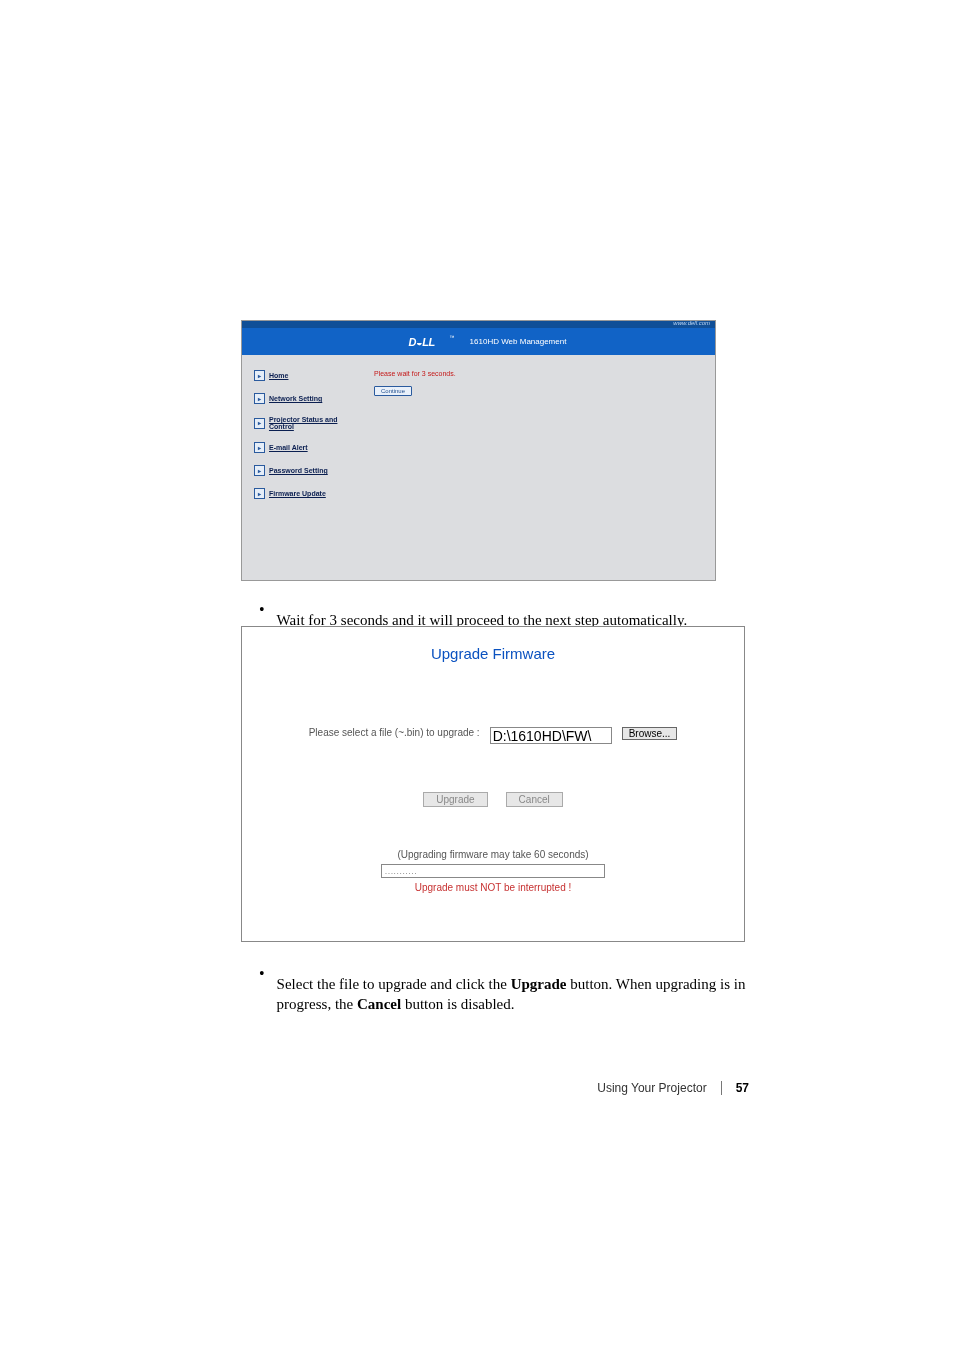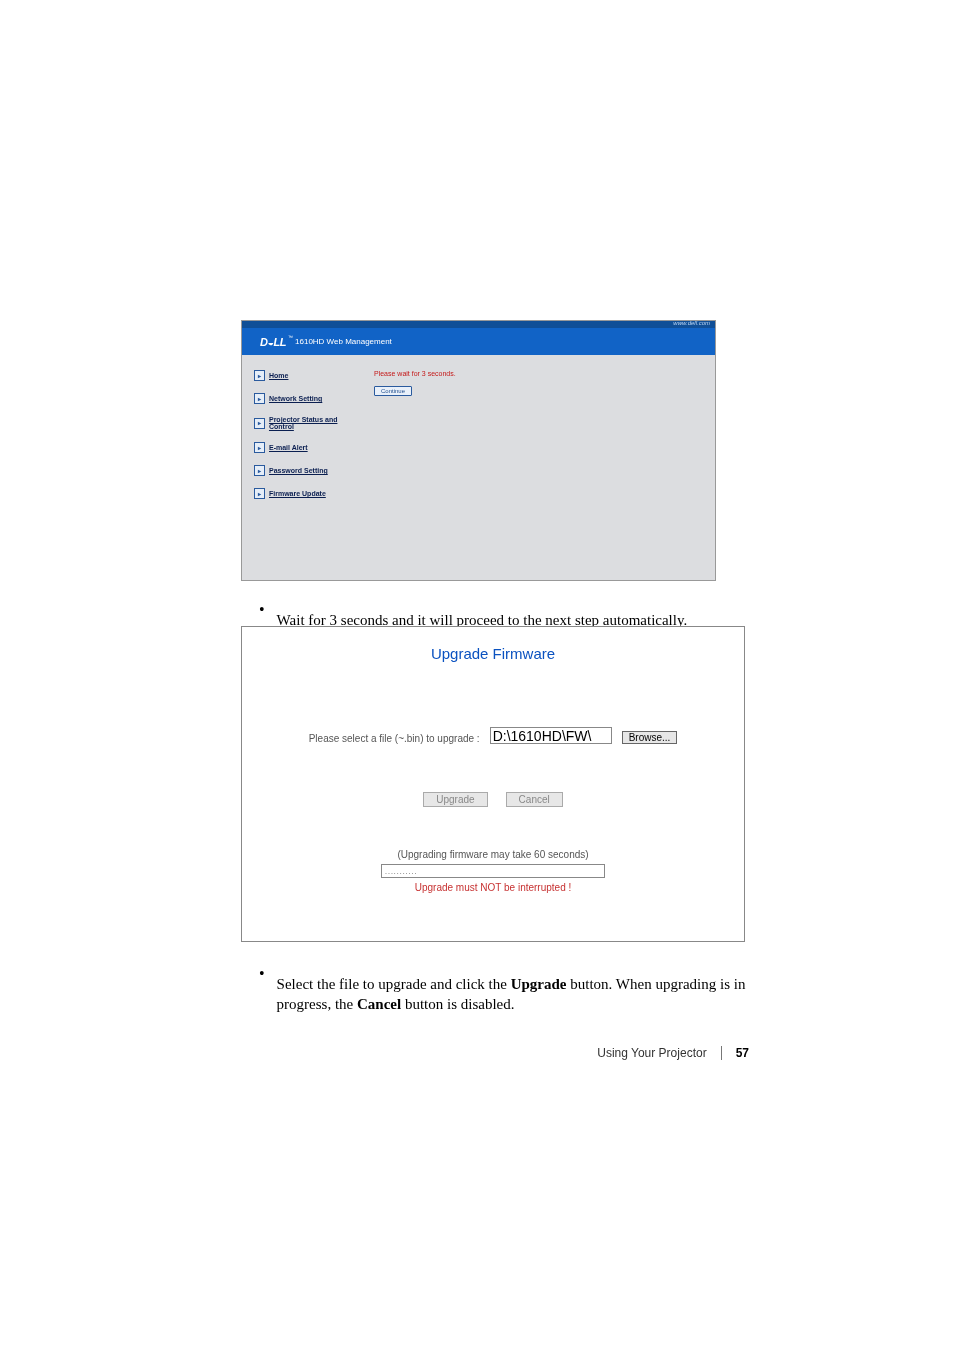--- a/index.html
+++ b/index.html
@@ -40,21 +40,22 @@
     font-size: 6px;
     color: #b9d4f3;
     font-style: italic;
   }
   .shot1 .banner {
     background: #1163c6;
     height: 27px;
     display: flex;
     align-items: center;
     padding-left: 18px;
-    gap: 2px;
+    gap: 15px;
+    justify-content: center;
   }
   .shot1 .banner .dell-logo {
     font-size: 11px;
     font-weight: bold;
     font-style: italic;
     color: #fff;
     letter-spacing: -0.5px;
   }
   .shot1 .banner .tm {
     font-size: 5px;
@@ -163,21 +164,21 @@
   }
   .shot2 .uf-title {
     text-align: center;
     font-size: 15px;
     font-weight: normal;
     color: #0b52c0;
     margin-top: 18px;
   }
   .shot2 .file-row {
     display: flex;
-    align-items: flex-end;
+    align-items: flex-start;
     justify-content: center;
     gap: 10px;
     margin-top: 65px;
     font-size: 10px;
     color: #555;
   }
   .shot2 .file-row input[type="text"] {
     width: 116px;
     font-size: 14px;
     height: 15px;
@@ -228,21 +229,21 @@
     text-align: center;
     font-size: 10px;
     color: #c73232;
     margin-top: 4px;
   }
 
   
   .footer {
     position: absolute;
     right: 205px;
-    bottom: 291px;
+    bottom: 256px;
     font-size: 13px;
     display: flex;
     align-items: center;
     gap: 14px;
   }
   .footer .sep {
     width: 1px;
     height: 14px;
     background: #777;
   }

